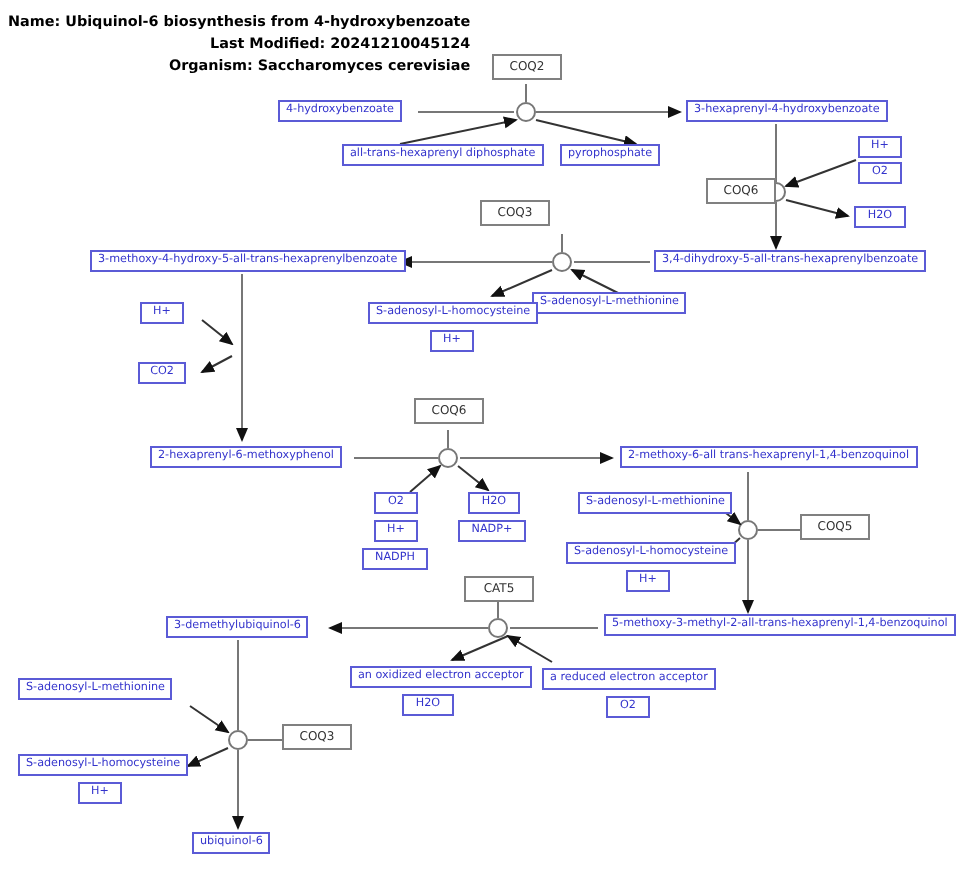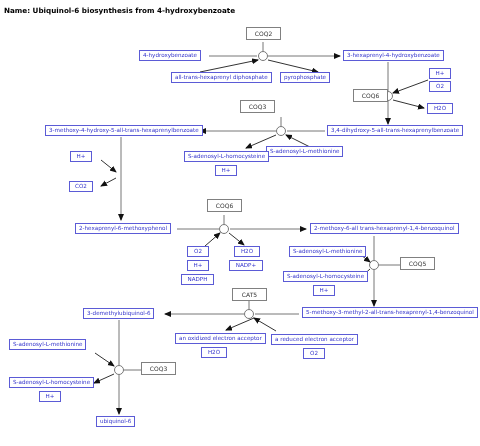--- a/index.html
+++ b/index.html
@@ -66,20 +66,22 @@
     padding: 0 4px;
   }
 </style>
 </head>
 <body>
 
 <div id="canvas">
 
   <div class="header">
     <div>Name: Ubiquinol-6 biosynthesis from 4-hydroxybenzoate</div>
+    <div>Last Modified: 20241210045124</div>
+    <div>Organism: Saccharomyces cerevisiae</div>
   </div>
 
   <svg id="svg-layer" viewBox="0 0 480 446">
     <defs>
       <marker id="arrowDark" markerWidth="7" markerHeight="7" refX="6" refY="3" orient="auto" markerUnits="userSpaceOnUse">
         <path d="M0,0 L7,3 L0,6 z" fill="#111111"></path>
       </marker>
       <marker id="arrowGrey" markerWidth="7" markerHeight="7" refX="6" refY="3" orient="auto" markerUnits="userSpaceOnUse">
         <path d="M0,0 L7,3 L0,6 z" fill="#777777"></path>
       </marker>

